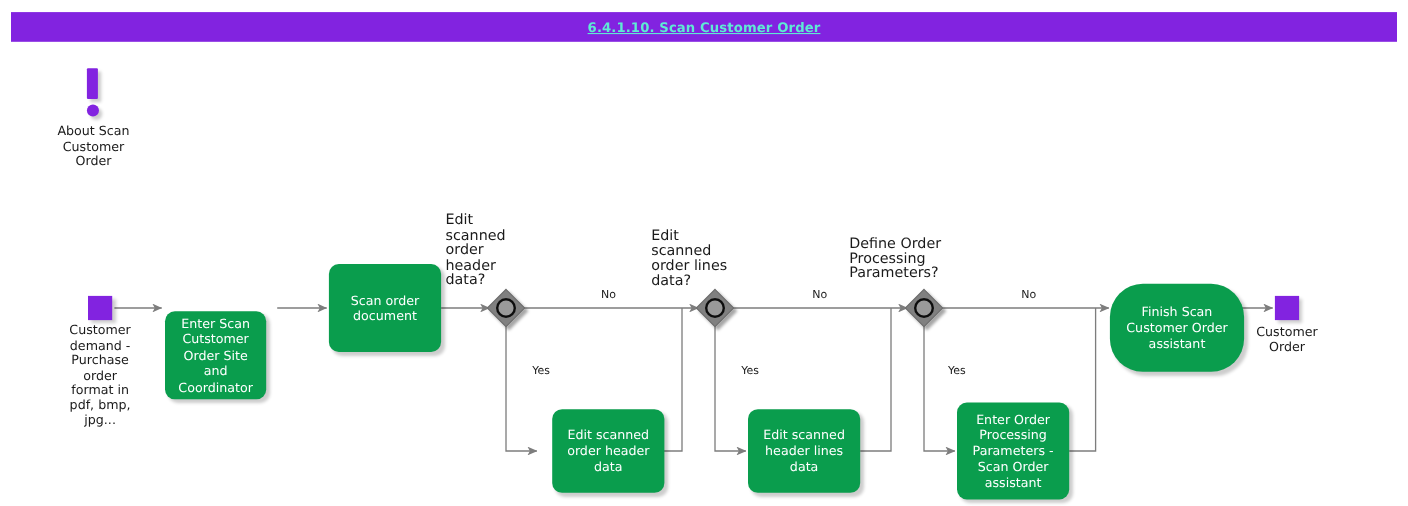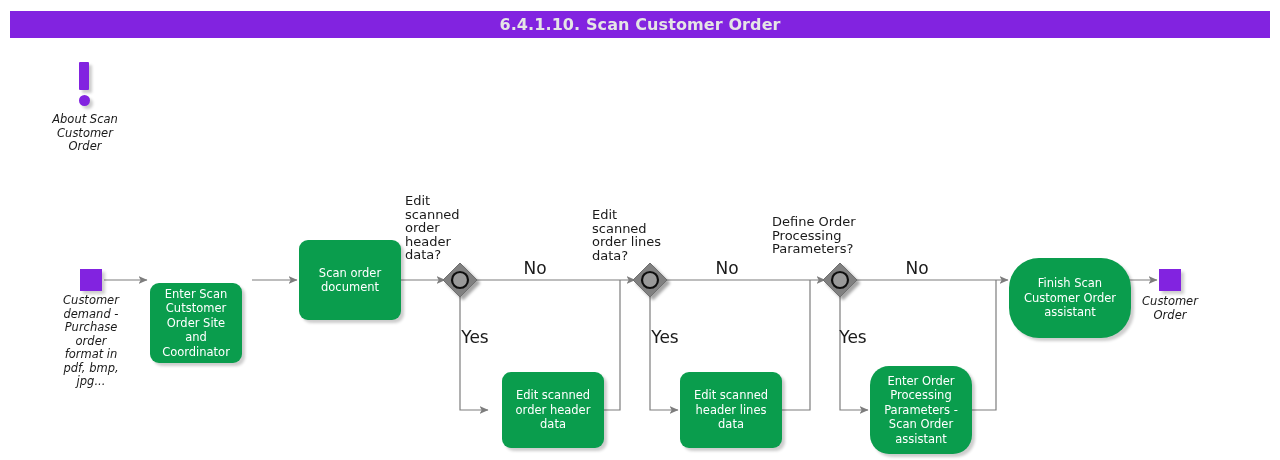--- a/index.html
+++ b/index.html
@@ -22,25 +22,26 @@
     left: 10px;
     top: 11px;
     width: 1260px;
     height: 27px;
     background: #8223E0;
     display: flex;
     align-items: center;
     justify-content: center;
   }
   #title-bar .title-text {
-    color: #e5e5e5;
-    font-size: 16px;
+    color: #5eead4;
+    font-size: 12px;
     font-weight: bold;
     letter-spacing: 0.1px;
     font-family: "DejaVu Sans", "Liberation Sans", sans-serif;
+    text-decoration: underline;
   }
 
   
   #connectors {
     position: absolute;
     left: 0;
     top: 0;
     width: 1280px;
     height: 460px;
   }
@@ -71,29 +72,28 @@
     background: #8223E0;
     box-shadow: 3px 3px 3px rgba(0,0,0,0.20);
   }
 
   .caption {
     position: absolute;
     text-align: center;
     font-size: 11.5px;
     line-height: 13.5px;
     color: #1a1a1a;
-    font-style: italic;
   }
 
   .edge-label {
     position: absolute;
-    font-size: 17px;
+    font-size: 10px;
     line-height: 13px;
     color: #1a1a1a;
-    text-align: center;
+    text-align: right;
     white-space: nowrap;
   }
 
   .decision-label {
     position: absolute;
     font-size: 13px;
     line-height: 13.5px;
     color: #1a1a1a;
   }
 
@@ -212,21 +212,21 @@
 <div class="node task" style="left:150px; top:254px; width:92px; height:80px;margin-top:29px;">Enter Scan Cutstomer Order Site and Coordinator</div>
 
 <div class="node task" style="left:299px; top:240px; width:102px; height:80px;">Scan order document</div>
 
 <div class="node task" style="left:1009px; top:258px; width:122px; height:80px;border-radius:30px;">Finish Scan Customer Order assistant</div>
 
 <div class="node task" style="left:502px; top:372px; width:102px; height:76px;">Edit scanned order header data</div>
 
 <div class="node task" style="left:680px; top:372px; width:102px; height:76px;">Edit scanned header lines data</div>
 
-<div class="node task" style="left:870px; top:366px; width:102px; height:88px;border-radius:19px;">Enter Order Processing Parameters - Scan Order assistant</div>
+<div class="node task" style="left:870px; top:366px; width:102px; height:88px;">Enter Order Processing Parameters - Scan Order assistant</div>
 
 <div class="node terminal" style="left:1159px; top:269px;"></div>
 <div class="caption" style="left:1114px; top:295px; width:112px;">
   <div>Customer</div>
   <div>Order</div>
 </div>
 
 <div class="decision-label" style="left:405px; top:194px; width:110px;">
   <div>Edit</div>
   <div>scanned</div>

